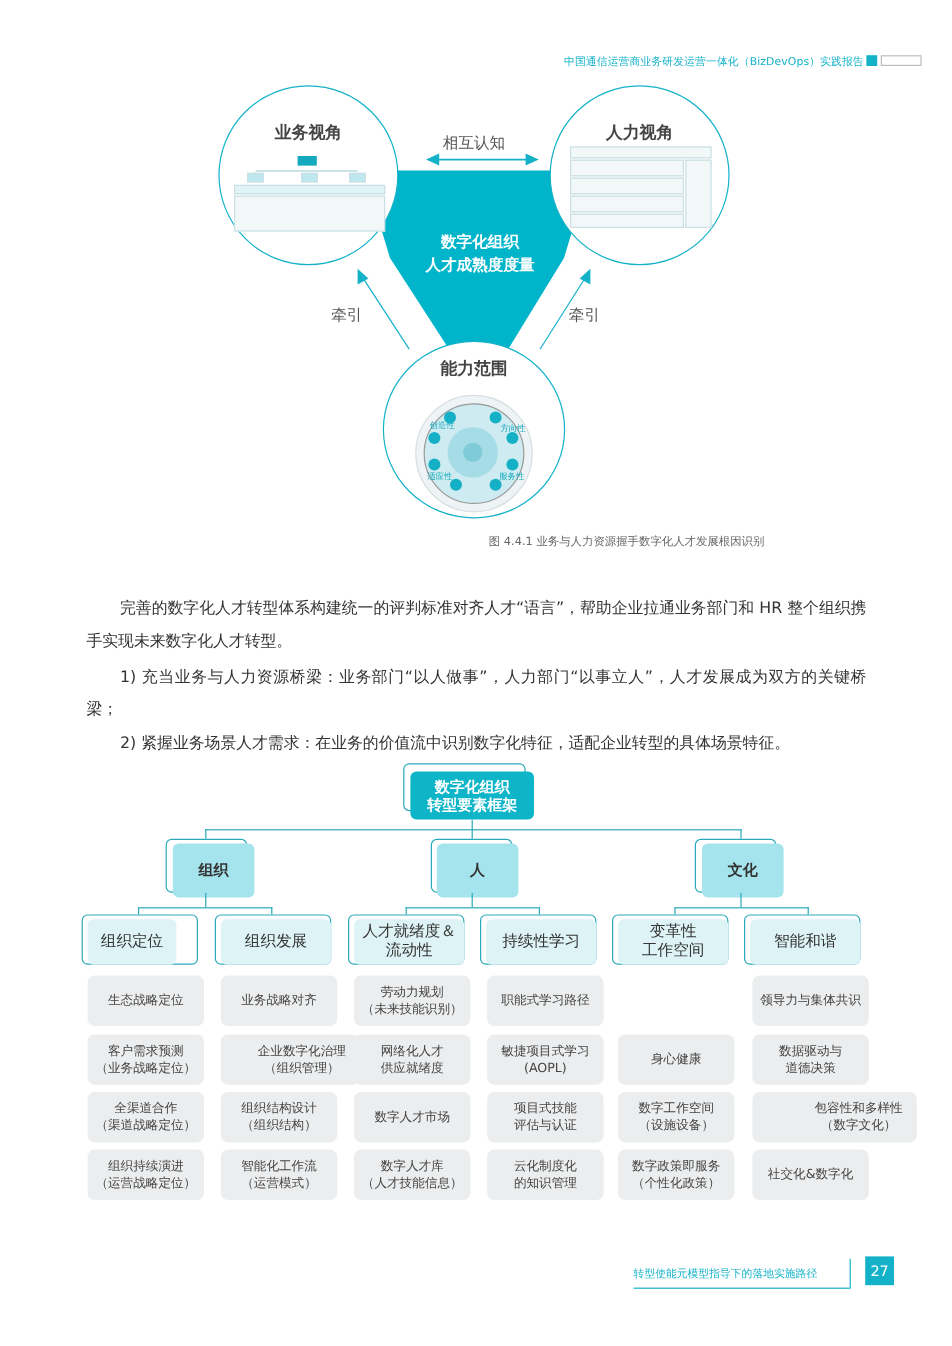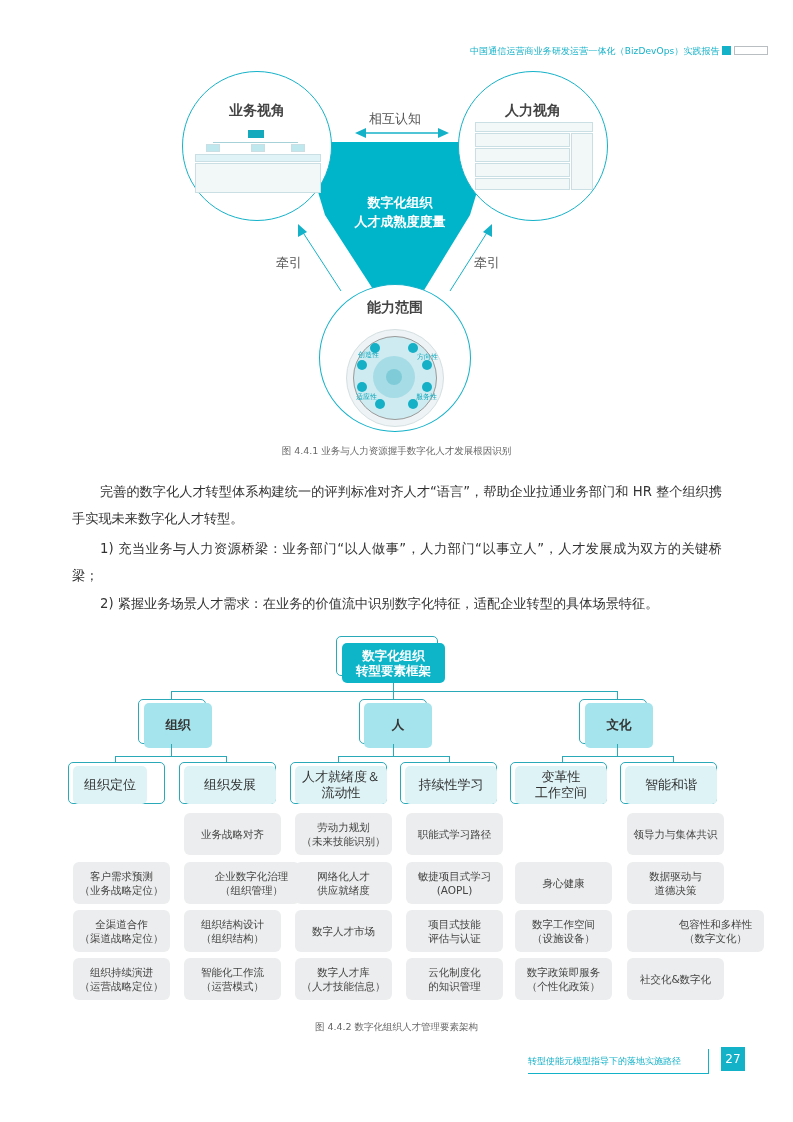--- a/index.html
+++ b/index.html
@@ -20,25 +20,25 @@
   .arrow-label { position:absolute; font-size:13px; color:#555; }
 
   .mini { position:absolute; background:#f2f7f8; border:0.5px solid #c9dfe3; }
   .mini-teal { position:absolute; background:#15a9bd; }
   .mini-line { position:absolute; background:#a7d1d8; }
 
   .cap-ring { position:absolute; border-radius:50%; }
   .cap-dot { position:absolute; width:10px; height:10px; border-radius:50%; background:#15b0c6; }
   .cap-lbl { position:absolute; font-size:7px; color:#15a9bd; }
 
-  .caption { position:absolute; width:793px; left:0; text-align:center; font-size:9.5px; color:#666; }
+  .caption { position:absolute; width:637px; left:0; text-align:right; font-size:9.5px; color:#666; }
 
   
   .para { position:absolute; left:72px; width:650px; font-size:13.2px; color:#333; line-height:27px; text-align:justify; }
-  .indent { text-indent:28px; }
+  .indent { text-indent:28px;margin-top:16px; }
 
   
   .fb { position:absolute; border-radius:5px; box-sizing:border-box; }
   .root-back { border:1.3px solid #2aa9b9; background:#fff; }
   .root-front { background:#0eb5c8; color:#fff; font-weight:bold; font-size:12.5px; line-height:15px; text-align:center; display:flex; align-items:center; justify-content:center; }
   .l1-back { border:1.3px solid #2aa9b9; background:#fff; }
   .l1-front { background:#a5e4ec; color:#333; font-weight:bold; font-size:12.5px; display:flex; align-items:center; justify-content:center; }
   .l2-outer { border:1.3px solid #2aa9b9; background:#fff; }
   .l2-inner { background:#def3f6; color:#333; font-size:13px; line-height:16px; text-align:center; display:flex; align-items:center; justify-content:center; }
   .leaf { position:absolute; width:97px; height:42px; background:#ecedee; border-radius:6px; font-size:10.5px; color:#444; text-align:center; line-height:14px; display:flex; flex-direction:column; align-items:center; justify-content:center; }
@@ -210,20 +210,24 @@
     </div>
 
   <div class="fb l2-outer" style="left:620px;top:762px;width:97px;height:42px;"></div>
   <div class="fb l2-inner" style="left:625px;top:766px;width:92px;height:38px;">
       <div>
         <div>智能和谐</div>
         <div></div>
       </div>
     </div>
 
+  <div class="leaf" style="left:73px;top:813px;">
+      <div>生态战略定位</div>
+      <div></div>
+    </div>
   <div class="leaf" style="left:73px;top:862px;">
       <div>客户需求预测</div>
       <div>（业务战略定位）</div>
     </div>
   <div class="leaf" style="left:73px;top:910px;">
       <div>全渠道合作</div>
       <div>（渠道战略定位）</div>
     </div>
   <div class="leaf" style="left:73px;top:958px;">
       <div>组织持续演进</div>
@@ -304,19 +308,18 @@
     </div>
   <div class="leaf" style="left:627px;top:910px;padding-left:40px;">
       <div>包容性和多样性</div>
       <div>（数字文化）</div>
     </div>
   <div class="leaf" style="left:627px;top:958px;">
       <div>社交化&amp;数字化</div>
       <div></div>
     </div>
 
-  <div class="caption" style="top:1021px;">图 4.4.2  数字化组织人才管理要素架构</div>
 </div>
 
 <div class="abs ftr-text">转型使能元模型指导下的落地实施路径</div>
 <div class="abs ftr-line"></div>
 <div class="abs ftr-vline"></div>
 <div class="abs ftr-page">27</div>
 
 </body></html>

